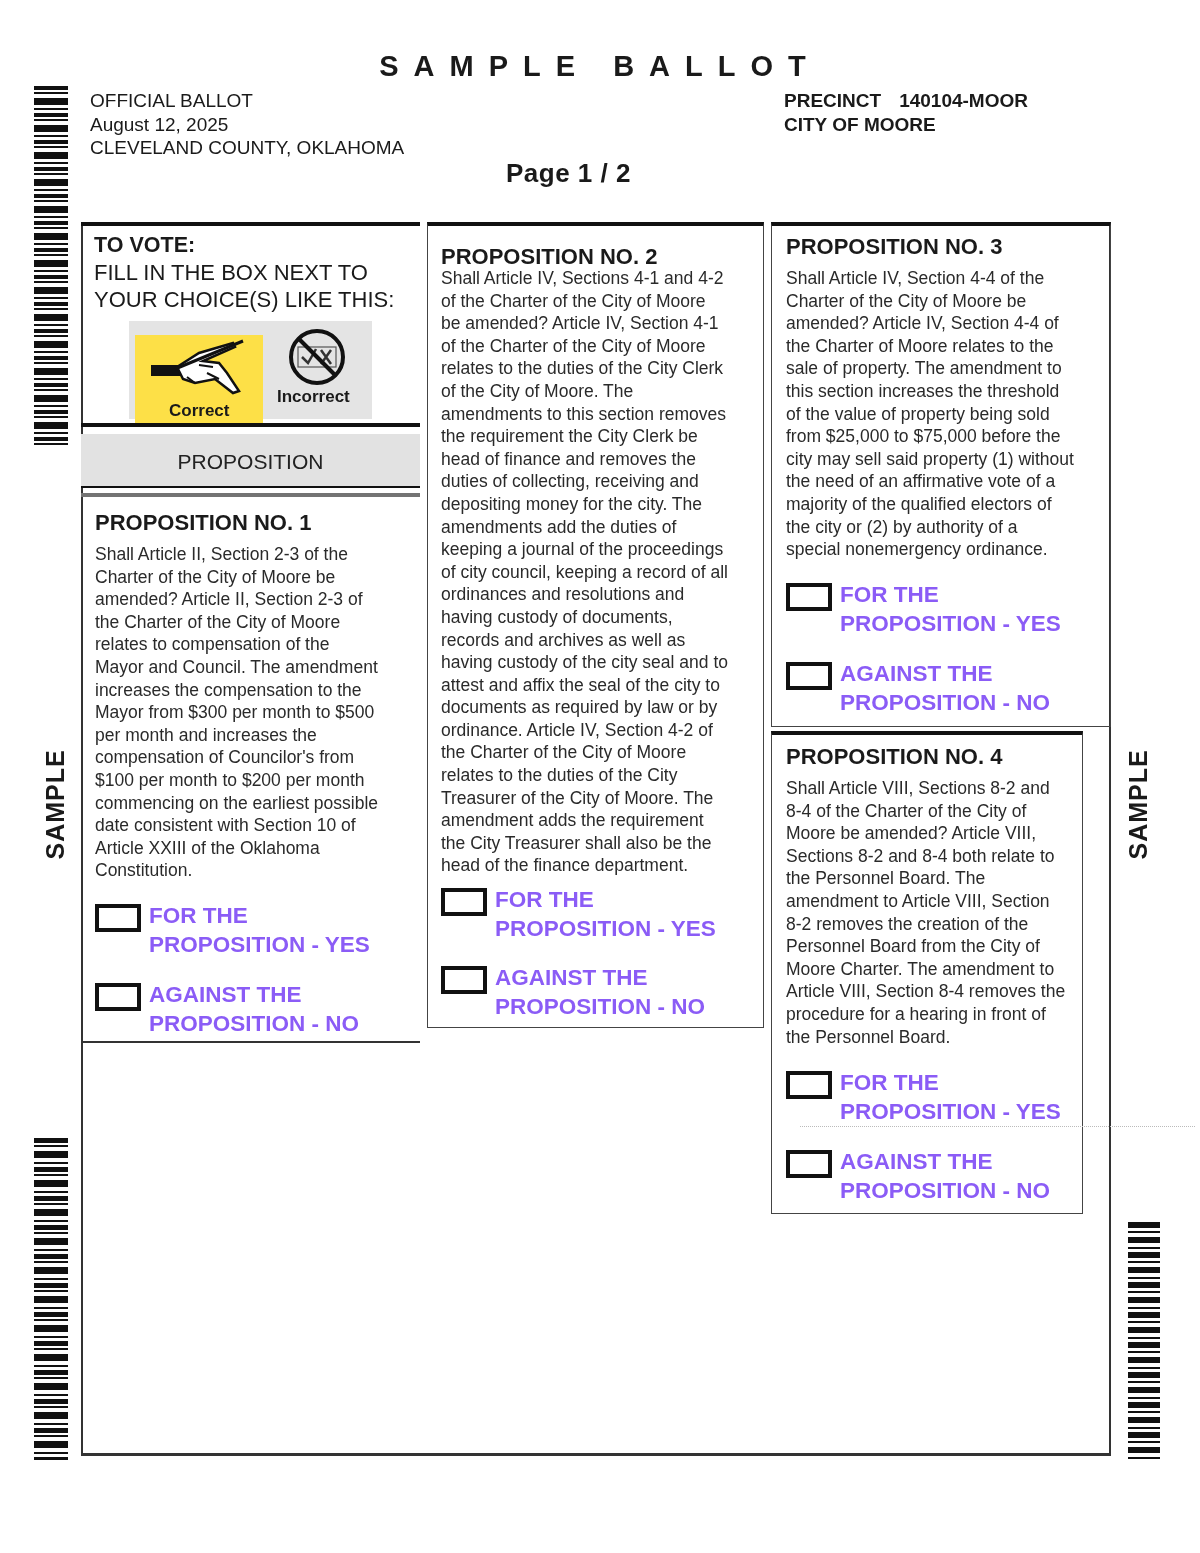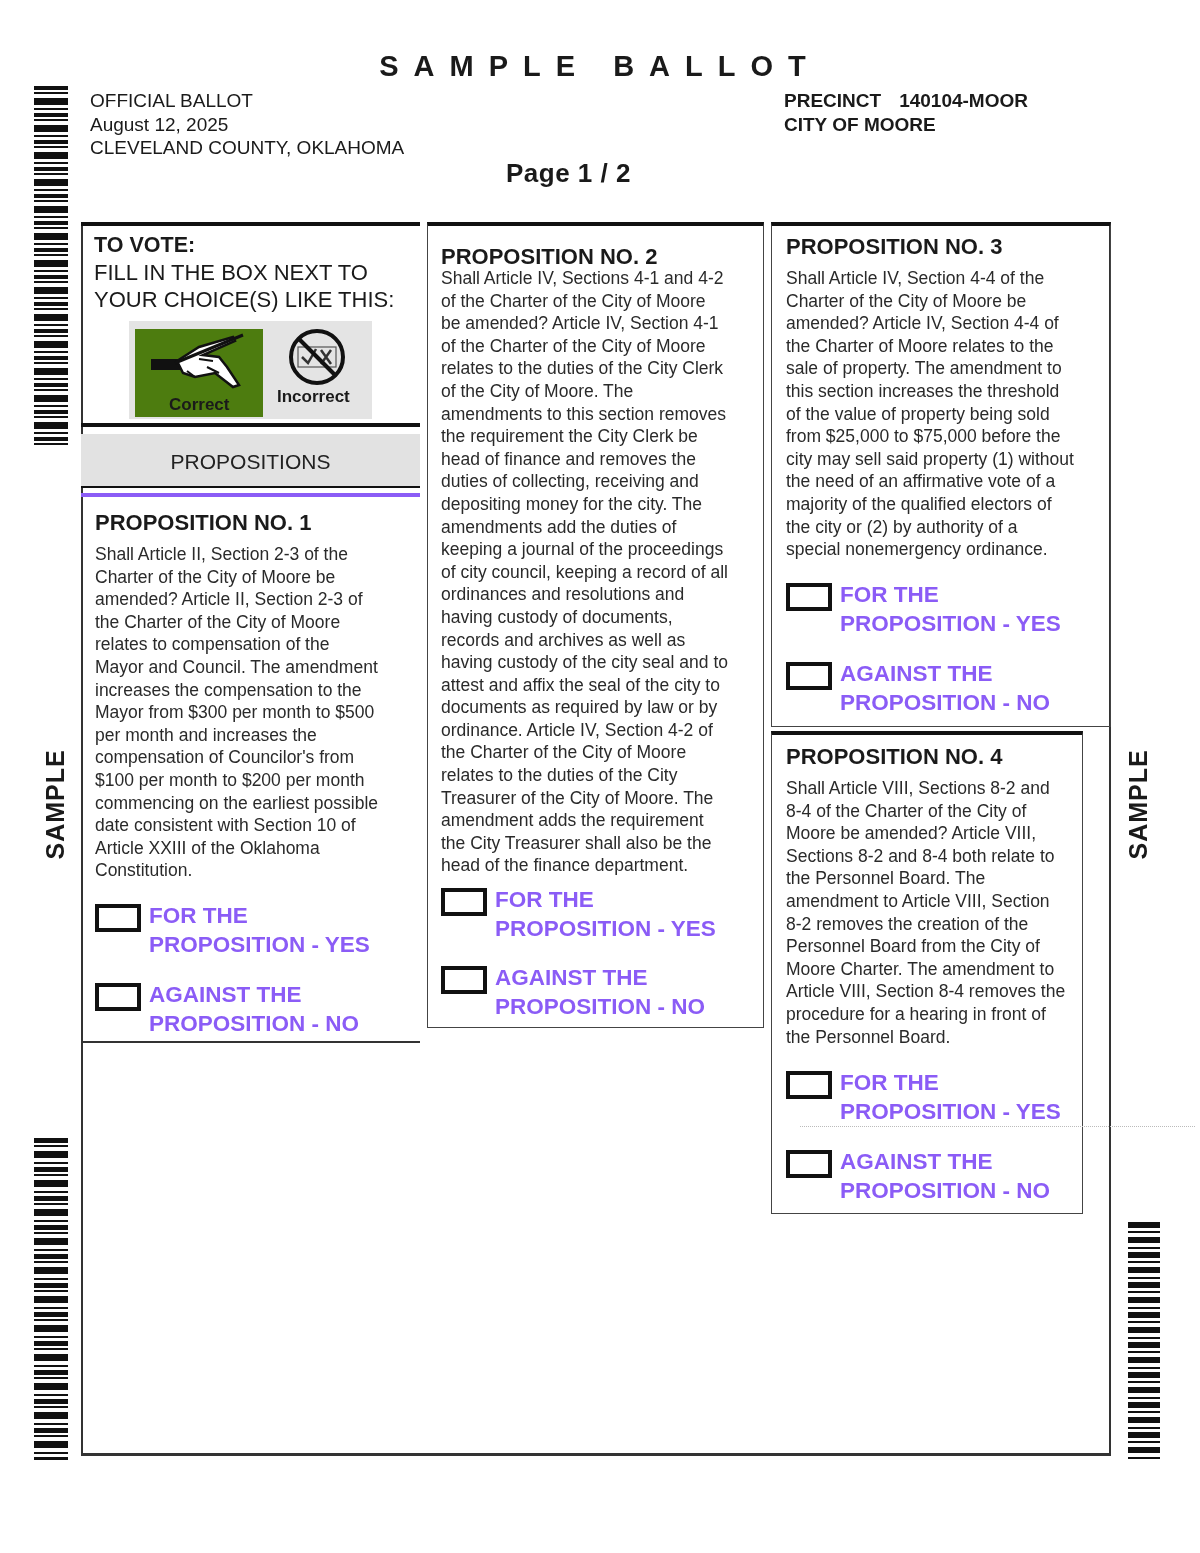--- a/index.html
+++ b/index.html
@@ -25,29 +25,29 @@
     .col { position:absolute; box-sizing:border-box; }
     .col2 { left:427px; top:222px; width:337px; border:1.5px solid #444; border-top:4px solid #111; height:806px; }
     .col3 { left:771px; top:222px; width:340px; border:1.5px solid #444; border-top:4px solid #111; height:505px; }
     .col4 { left:771px; top:731px; width:312px; border:1.5px solid #444; border-top:4px solid #111; height:483px; }
 
     .instr { position:absolute; left:81px; top:222px; width:339px; height:205px;
              border-top:4px solid #111; border-bottom:4px solid #111; box-sizing:border-box; }
     .instr .h { position:absolute; left:13px; top:7px; font-weight:bold; font-size:21.5px; }
     .instr .t { position:absolute; left:13px; top:33px; font-size:22px; line-height:27px; }
     .example { position:absolute; left:48px; top:95px; width:243px; height:98px; background:#e4e4e4; }
-    .example .ok { position:absolute; left:6px; top:8px; width:128px; height:88px; background:#4d7c0f; }
+    .example .ok { position:absolute; left:6px; top:14px; width:128px; height:88px; background:#fde047; }
     .example .lbl { position:absolute; font-weight:bold; font-size:17px; top:66px; }
 
     .props-band { position:absolute; left:81px; top:434px; width:339px; height:54px; background:#e2e2e2;
                   border-bottom:2px solid #111; box-sizing:border-box; }
     .props-band .txt { position:absolute; left:0; width:339px; top:16px; text-align:center; font-size:21px; font-weight:500; color:#222; }
 
     .p1box { position:absolute; left:81px; top:493px; width:339px; height:550px;
-             border-top:4px solid #8b5cf6; border-bottom:2px solid #333; box-sizing:border-box; }
+             border-top:4px solid #737373; border-bottom:2px solid #333; box-sizing:border-box; }
 
     .ptitle { position:absolute; font-weight:bold; font-size:22px; color:#1a1a1a; }
     .pbody { position:absolute; font-size:17.5px; line-height:22.6px; color:#2a2a2a; white-space:pre-line; }
 
     .choice { position:absolute; display:flex; align-items:flex-start; }
     .choice .box { width:38px; height:20px; border:4px solid #111; box-sizing:content-box; margin-top:3px; margin-right:8px; background:#fff; }
     .choice .lab { font-weight:bold; font-size:22.5px; line-height:29px; color:#8b5cf6; white-space:pre-line; }
 
     .dotline { position:absolute; left:800px; top:1126px; width:395px; border-top:1px dotted #bbb; }
   </style>
@@ -99,21 +99,21 @@
       <rect x="11" y="20" width="38" height="20" fill="none" stroke="#555" stroke-width="1.2"></rect>
       <path d="M15 30 L21 36 L29 22" stroke="#333" stroke-width="2.5" fill="none"></path>
       <path d="M34 23 L44 37 M44 23 L34 37" stroke="#333" stroke-width="2.5"></path>
       <path d="M12 12 L48 48" stroke="#111" stroke-width="4"></path>
     </svg>
     <div class="lbl" style="left:148px;">Incorrect</div>
   </div>
 </div>
 
 <div class="props-band">
-  <div class="txt">PROPOSITIONS</div>
+  <div class="txt">PROPOSITION</div>
 </div>
 
 <div class="p1box">
   <div class="ptitle" style="left:14px;top:13px;">PROPOSITION NO. 1</div>
   <div class="pbody" style="left:14px;top:46px;width:325px;">Shall Article II, Section 2-3 of the
 Charter of the City of Moore be
 amended? Article II, Section 2-3 of
 the Charter of the City of Moore
 relates to compensation of the
 Mayor and Council. The amendment

